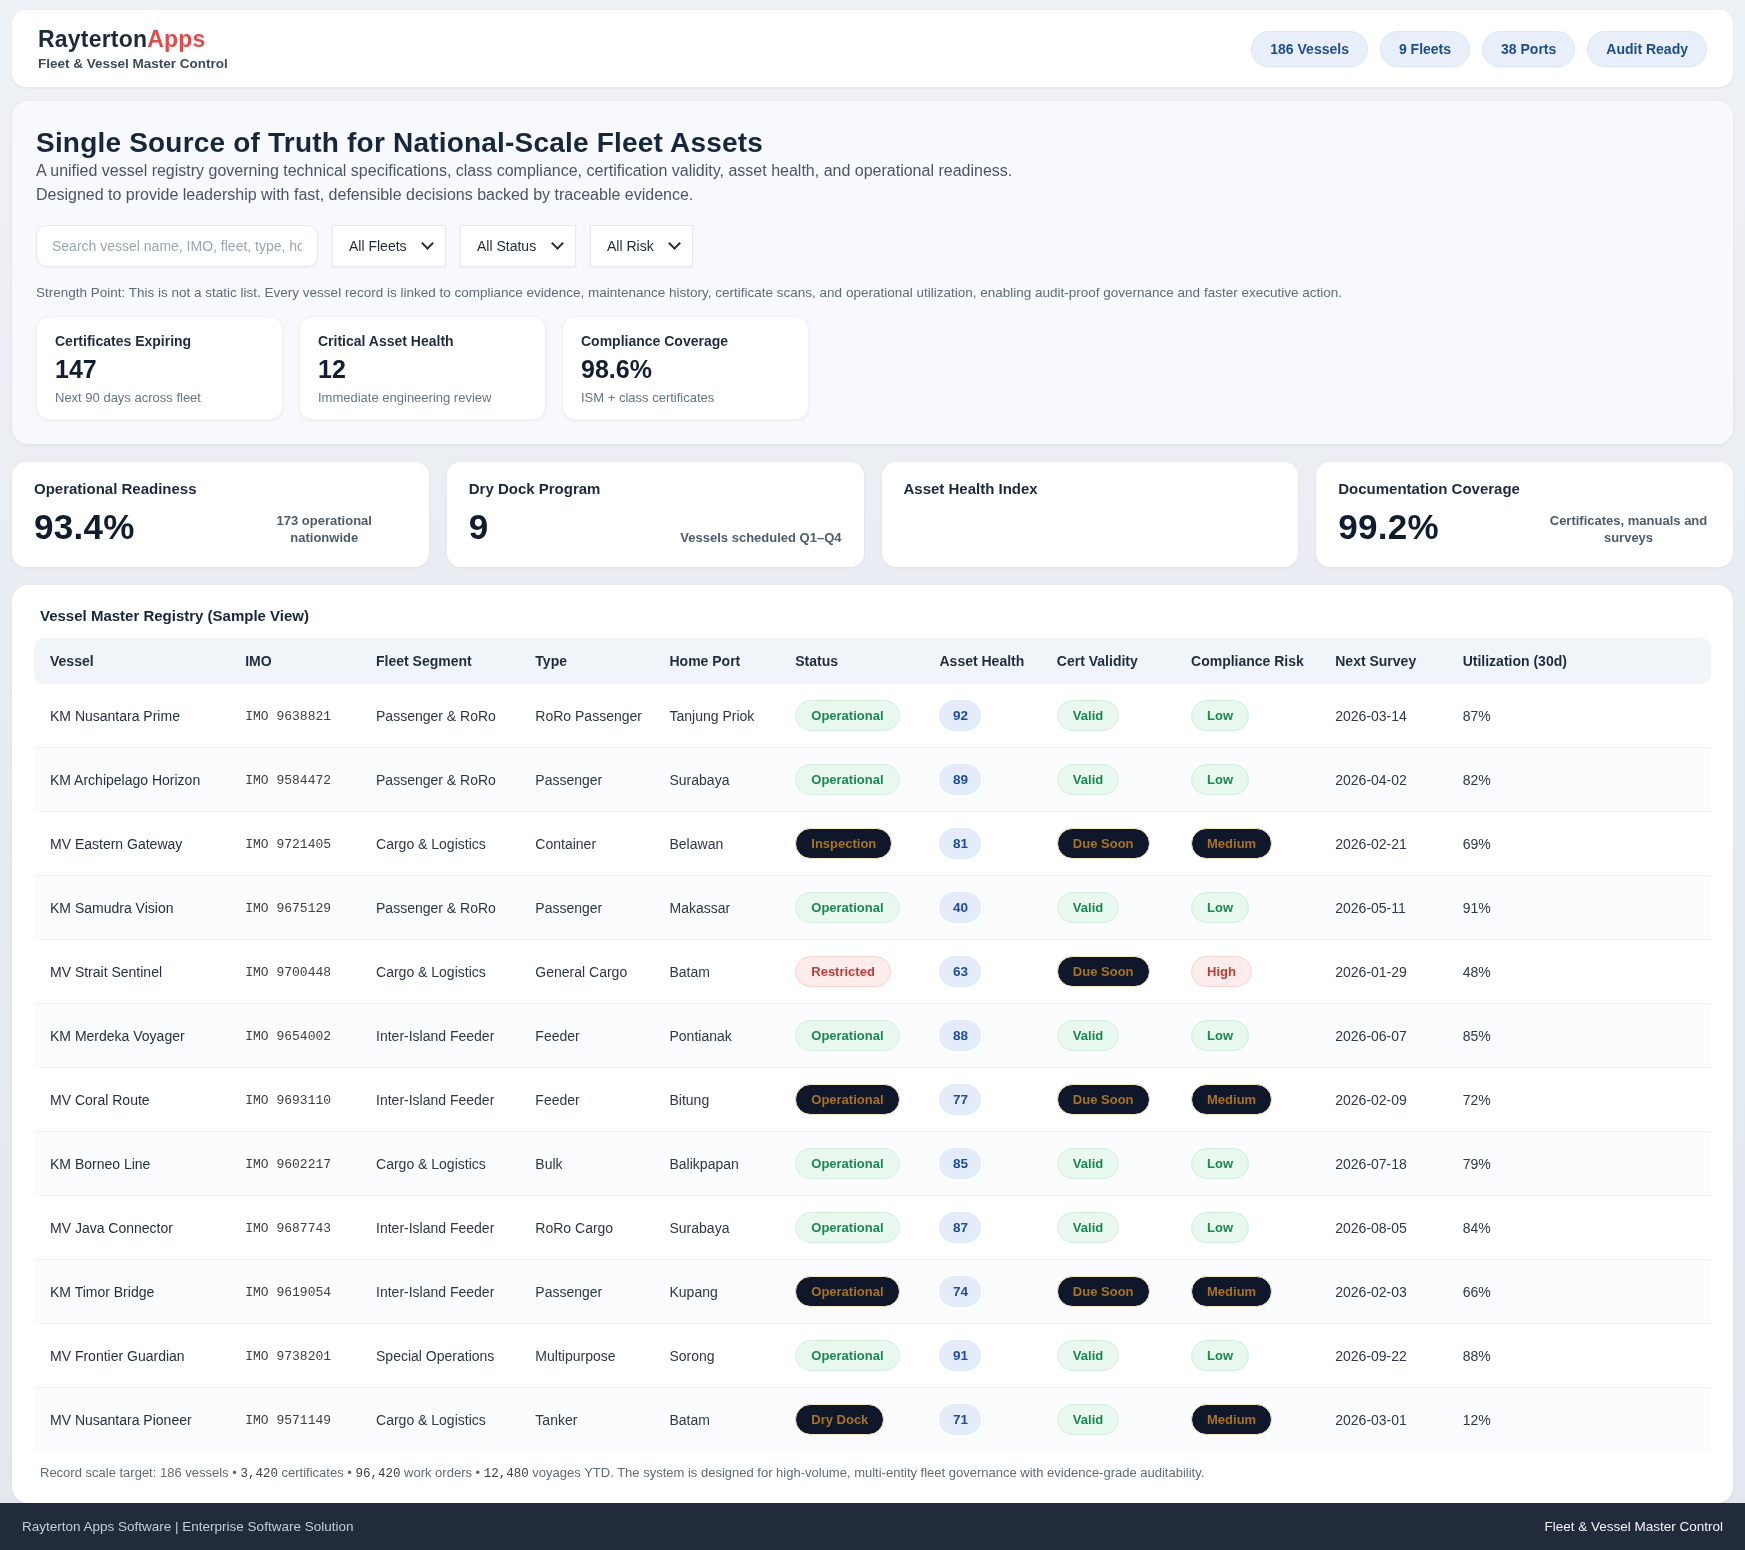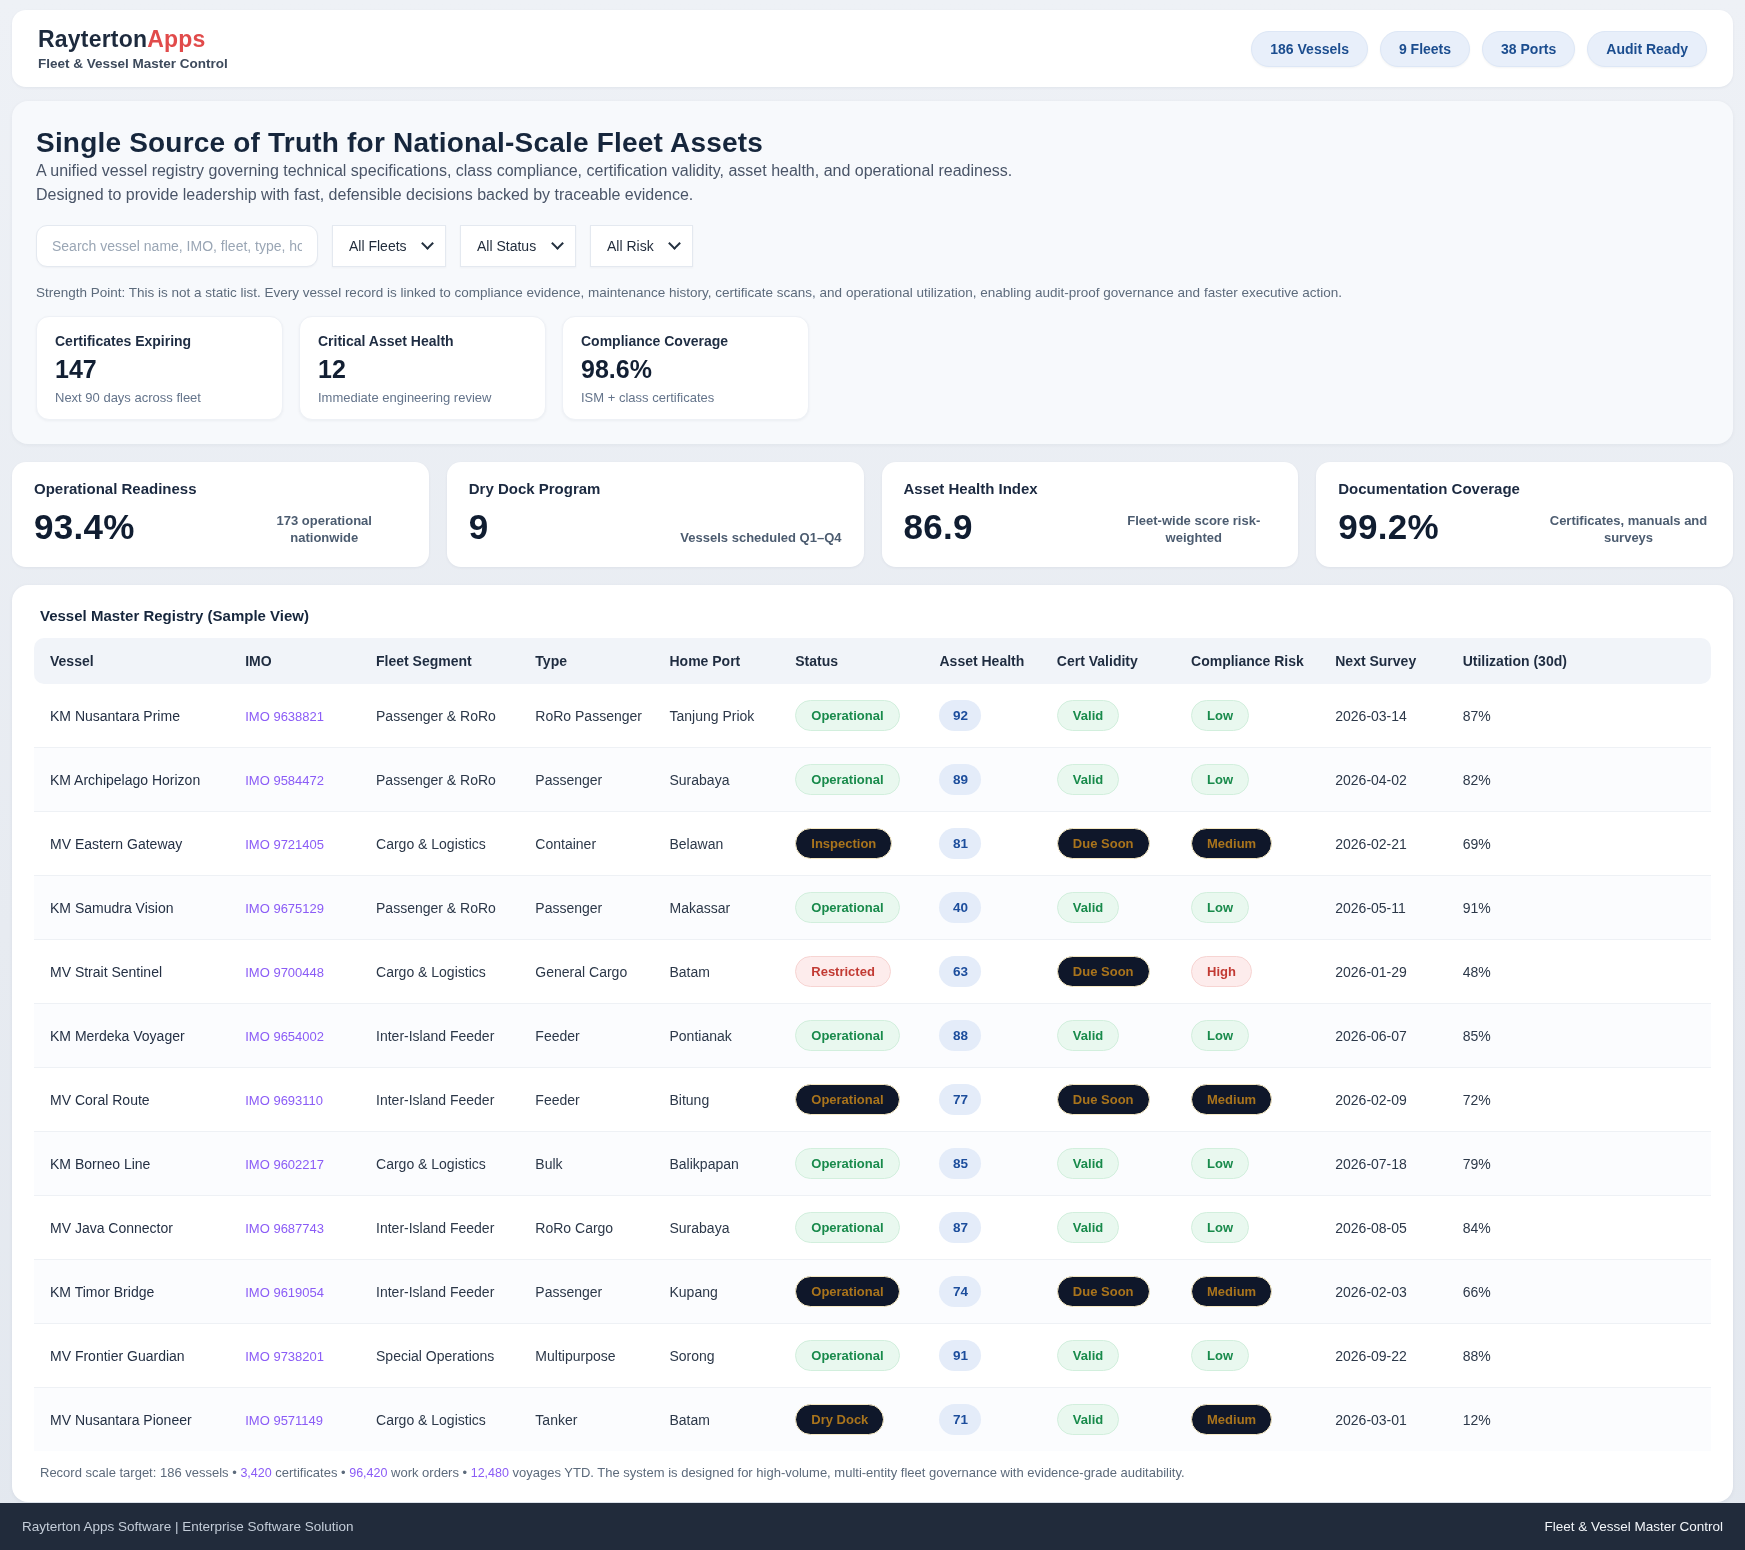--- a/index.html
+++ b/index.html
@@ -98,21 +98,21 @@
   }
   thead th:first-child { border-radius: 10px 0 0 10px; padding-left: 16px; }
   thead th:last-child { border-radius: 0 10px 10px 0; }
   tbody td {
     font-size: 14px; color: #2c3849; padding: 16px 10px; vertical-align: middle;
     border-bottom: 1px solid #eef1f5;
   }
   tbody td:first-child { padding-left: 16px; color: #243044; }
   tbody tr:nth-child(even) { background: #fbfcfe; }
   tbody tr:last-child td { border-bottom: none; }
-  .mono { font-family: Liberation Sans, sans-serif; font-size: 13px; color: #8b5cf6; }
+  .mono { font-family: Liberation Mono, monospace; font-size: 13px; color: #404040; }
   .pill {
     display: inline-block; font-size: 13px; font-weight: 800;
     padding: 7px 15px; border-radius: 999px; white-space: nowrap;
   }
   .tone-green  { background: #e9f8ef; color: #188a4b; border: 1px solid #d2efdd; }
   .tone-yellow { background: #0f172a; color: #a9741c; border: 1px solid #f6e9c3; }
   .tone-red    { background: #fdecec; color: #c23a33; border: 1px solid #f7d4d2; }
   .health-pill {
     display: inline-block; min-width: 42px; text-align: center;
     background: #e4ecf9; color: #1c4d9c; font-weight: 800; font-size: 13.5px;
@@ -187,24 +187,20 @@
       </div>
       <div class="kpi-card">
         <div class="kpi-title">Dry Dock Program</div>
         <div class="kpi-bottom">
           <div class="kpi-value">9</div>
           <div class="kpi-caption">Vessels scheduled Q1–Q4</div>
         </div>
       </div>
       <div class="kpi-card">
         <div class="kpi-title">Asset Health Index</div>
-        <div class="kpi-bottom">
-          <div class="kpi-value">86.9</div>
-          <div class="kpi-caption">Fleet-wide score risk-weighted</div>
-        </div>
       </div>
       <div class="kpi-card">
         <div class="kpi-title">Documentation Coverage</div>
         <div class="kpi-bottom">
           <div class="kpi-value">99.2%</div>
           <div class="kpi-caption">Certificates, manuals and surveys</div>
         </div>
       </div>
     </div>
 

